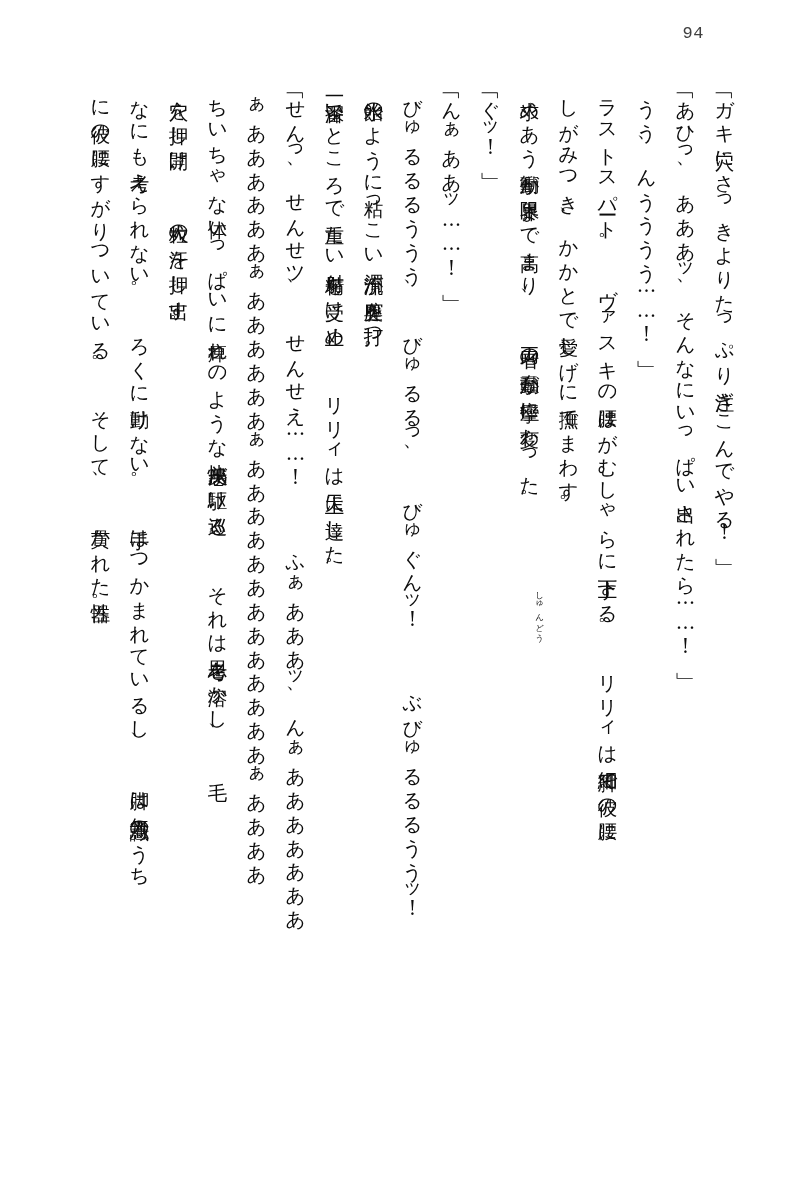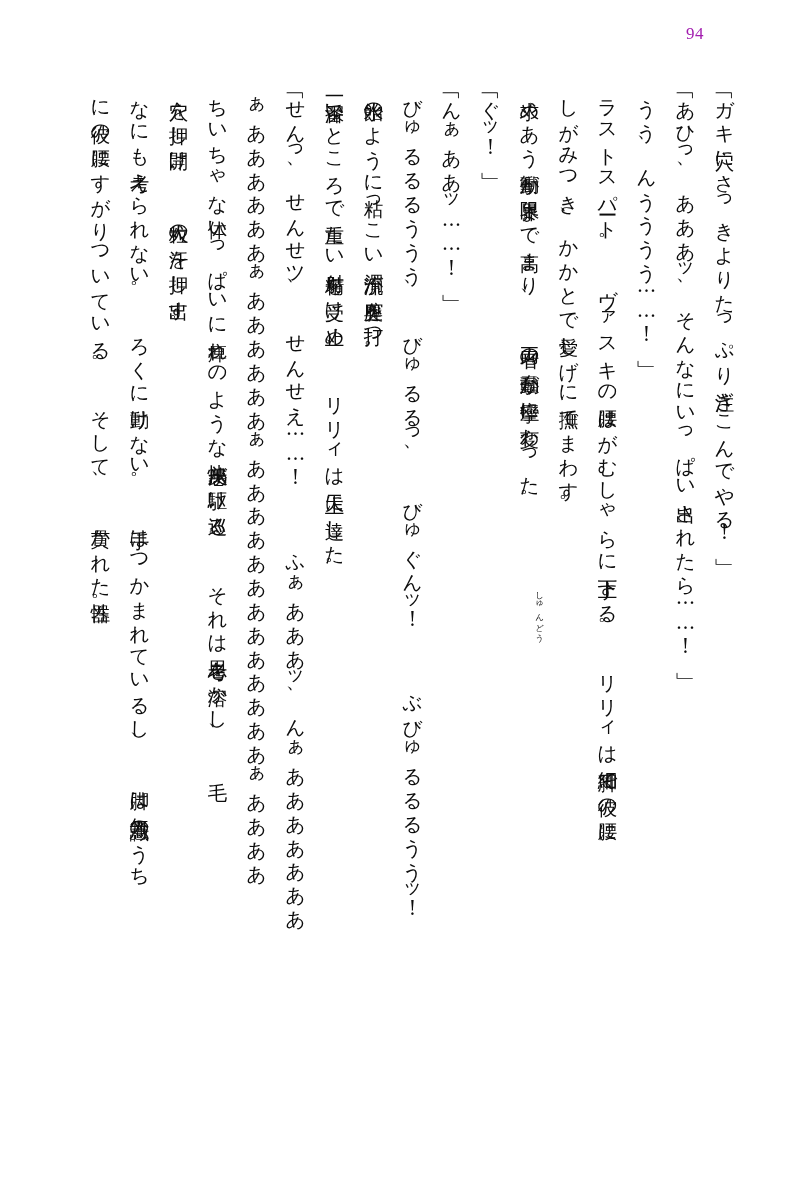--- a/index.html
+++ b/index.html
@@ -15,23 +15,23 @@
     overflow: hidden;
     font-family: "DejaVu Serif", "Liberation Serif", serif;
     color: #0d0d0d;
   }
   
   .page-number {
     position: absolute;
     top: 24px;
     right: 96px;
     font-size: 17px;
-    font-family: Liberation Serif, serif;
+    font-family: Liberation Mono, monospace;
     letter-spacing: 0.5px;
-    color: #a21caf;
+    color: #404040;
   }
   
   .body-area {
     position: absolute;
     top: 86px;
     right: 66px;
     left: 60px;
     height: 1055px;
     display: flex;
     flex-direction: row;      

